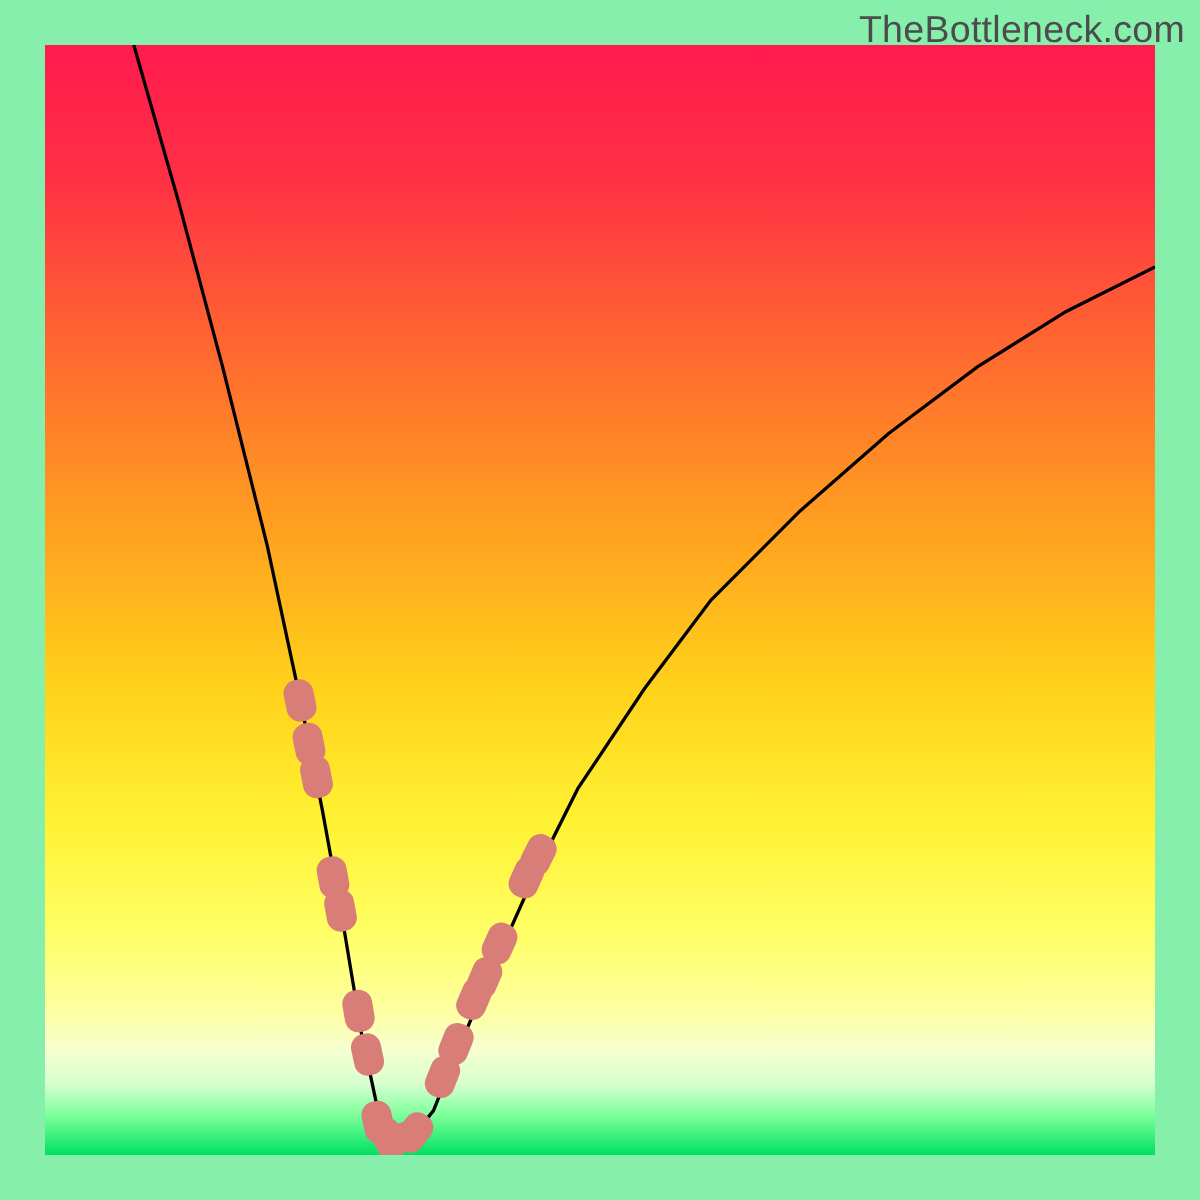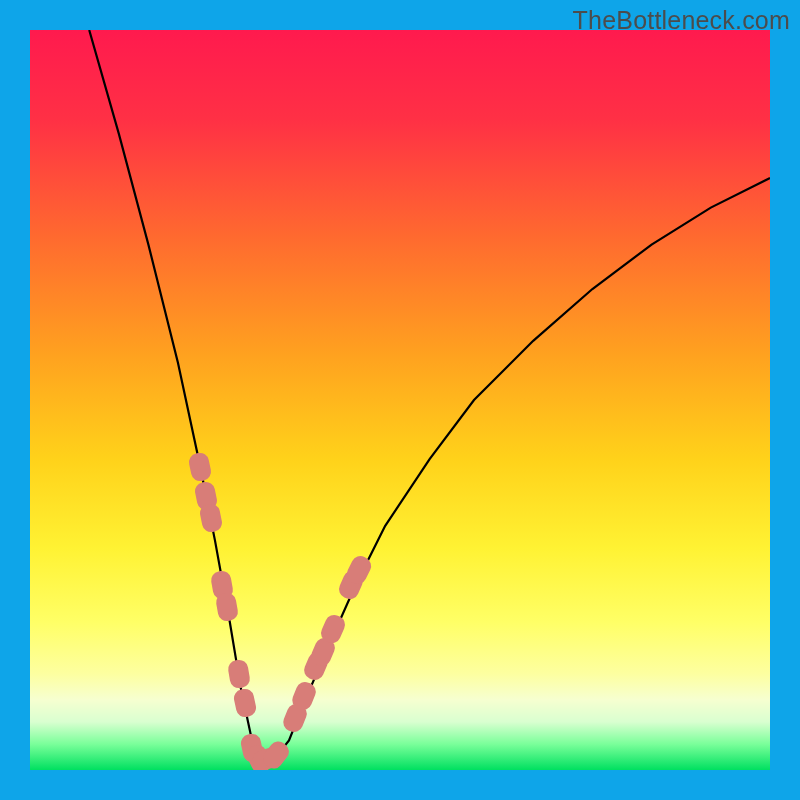--- a/index.html
+++ b/index.html
@@ -10,21 +10,21 @@
     background: #000;
     overflow: hidden;
     font-family: Arial, Helvetica, sans-serif;
   }
   .frame {
     position: absolute;
     left: 0;
     top: 0;
     width: 800px;
     height: 800px;
-    background: #0ea5e9;
+    background: #86efac;
   }
   .plot {
     position: absolute;
     left: 30px;
     top: 30px;
     width: 740px;
     height: 740px;
     overflow: hidden;
   }
   .gradient {

